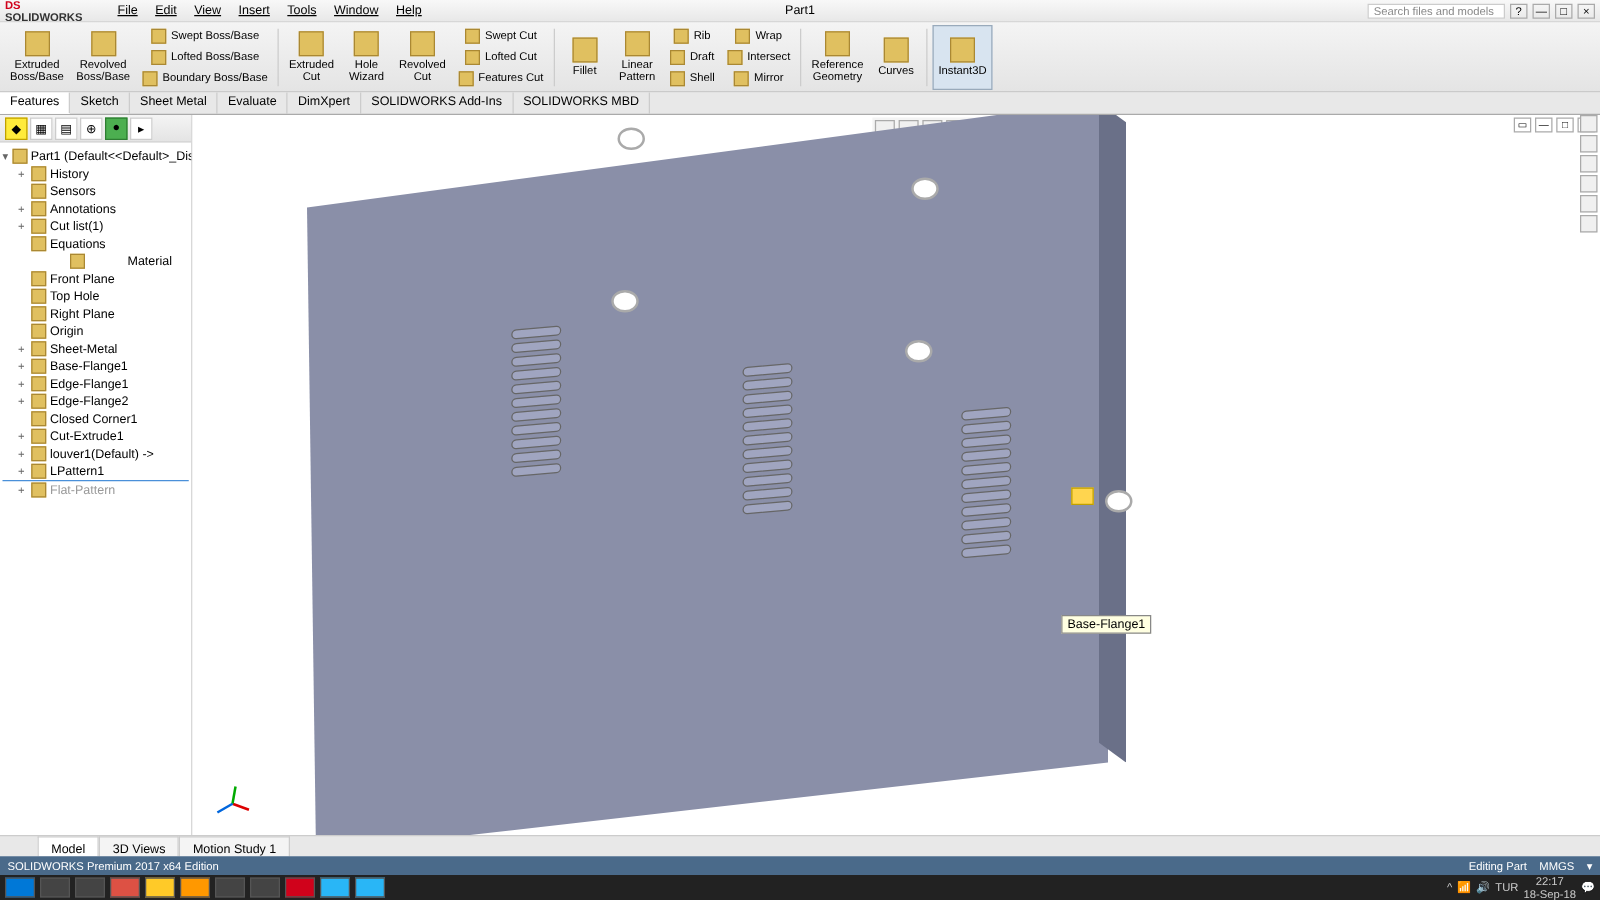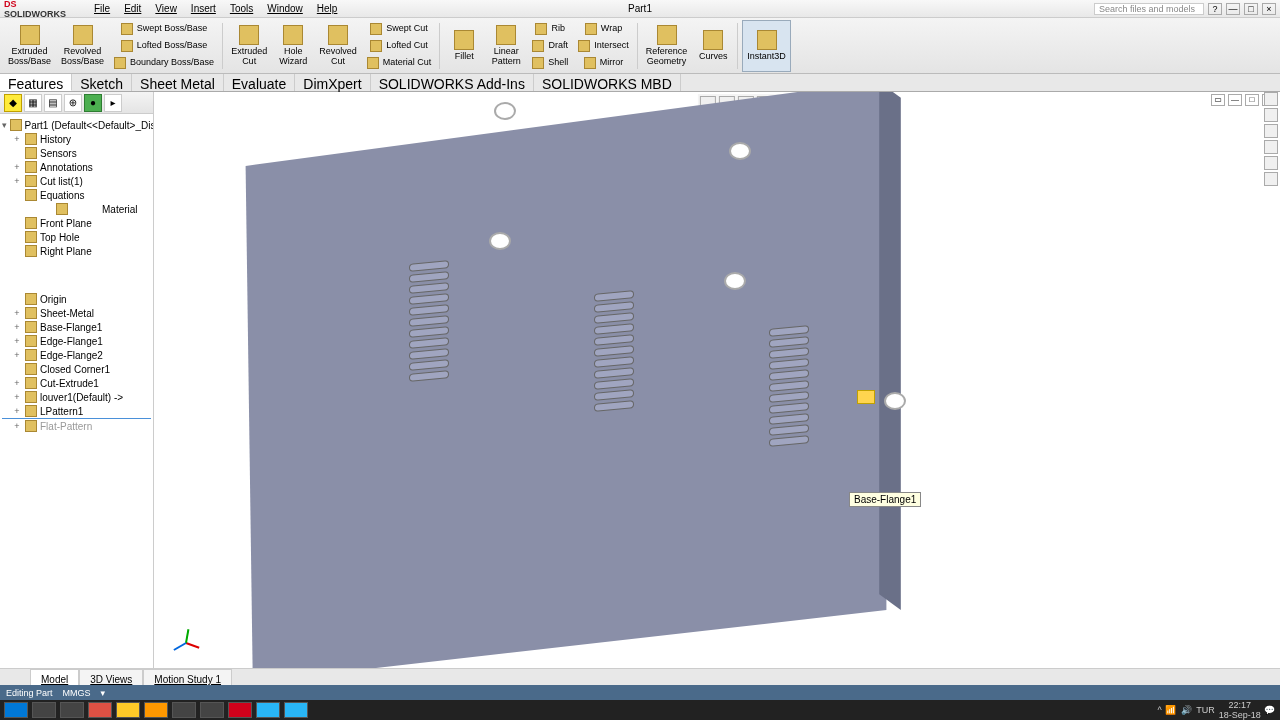--- a/index.html
+++ b/index.html
@@ -20,21 +20,21 @@
 .ribbon { height: 56px; background: linear-gradient(#f4f4f4,#e4e4e4); border-bottom: 1px solid #bbb; display: flex; align-items: center; padding: 2px 4px; gap: 2px; font-size: 9px; }
 .rbtn { display: flex; flex-direction: column; align-items: center; justify-content: center; padding: 2px 4px; cursor: pointer; text-align: center; line-height: 1.1; min-width: 40px; height: 52px; }
 .rbtn .ico { width: 20px; height: 20px; background: #e0c060; border: 1px solid #aa8833; margin-bottom: 2px; }
 .rbtn.small { flex-direction: row; height: 16px; min-width: 0; gap: 4px; padding: 0 4px; }
 .rbtn.small .ico { width: 12px; height: 12px; margin: 0; }
 .rstack { display: flex; flex-direction: column; gap: 1px; }
 .rsep { width: 1px; height: 46px; background: #ccc; margin: 0 2px; }
 .rbtn.active { background: #d8e4f0; border: 1px solid #9ab; }
 
 
-.cmdtabs { height: 18px; background: #e8e8e8; display: flex; font-size: 14px; border-bottom: 1px solid #aaa; }
+.cmdtabs { height: 18px; background: #e8e8e8; display: flex; font-size: 10px; border-bottom: 1px solid #aaa; }
 .cmdtabs div { padding: 2px 8px; border-right: 1px solid #ccc; cursor: pointer; }
 .cmdtabs div.active { background: #fff; border-bottom: 1px solid #fff; }
 
 
 .main { position: absolute; top: 92px; bottom: 32px; left: 0; right: 0; display: flex; }
 
 
 .tree-panel { width: 154px; background: #fff; border-right: 1px solid #ccc; font-size: 10px; overflow: hidden; }
 .tree-toolbar { height: 22px; background: linear-gradient(#f4f4f4,#e4e4e4); display: flex; align-items: center; gap: 2px; padding: 0 4px; border-bottom: 1px solid #ccc; }
 .tree-toolbar .tb { width: 18px; height: 18px; border: 1px solid #ccc; background: #fff; cursor: pointer; display: flex; align-items: center; justify-content: center; font-size: 10px; }
@@ -63,21 +63,21 @@
 
 .hud { position: absolute; top: 2px; left: 50%; transform: translateX(-10%); display: flex; gap: 3px; background: rgba(240,240,240,.7); padding: 2px; }
 .hud .hb { width: 16px; height: 16px; border: 1px solid #aaa; background: #f0f0f0; cursor: pointer; }
 .viewctrl { position: absolute; top: 2px; right: 4px; display: flex; gap: 3px; }
 .viewctrl .vb { width: 14px; height: 12px; border: 1px solid #aaa; font-size: 8px; text-align: center; cursor: pointer; }
 .rightbar { position: absolute; right: 0; top: 92px; width: 16px; display: flex; flex-direction: column; gap: 2px; }
 .rightbar .rb { width: 14px; height: 14px; border: 1px solid #aaa; background: #f0f0f0; cursor: pointer; }
 
 
 .btabs { position: absolute; bottom: 15px; left: 0; right: 0; height: 17px; background: #e8e8e8; display: flex; font-size: 10px; border-top: 1px solid #ccc; padding-left: 30px; }
-.btabs div { padding: 4px 10px; border: 1px solid #ccc; border-bottom: none; cursor: pointer; background: #f4f4f4; text-decoration: underline; }
+.btabs div { padding: 4px 10px; border: 1px solid #ccc; border-bottom: none; cursor: pointer; background: #f4f4f4; }
 .btabs div.active { background: #fff; }
 
 
 .status { position: absolute; bottom: 0; left: 0; right: 0; height: 15px; background: #4a6a8a; color: #fff; font-size: 9px; display: flex; align-items: center; padding: 0 6px; }
 .status .l { flex: 1; }
 .status .r { display: flex; gap: 10px; }
 
 .win-taskbar { position: absolute; bottom: 0; left: 0; right: 0; height: 20px; background: #222; display: flex; align-items: center; padding: 0 4px; gap: 4px; }
 .win-taskbar .tk { width: 24px; height: 16px; background: #444; border: 1px solid #555; cursor: pointer; }
 .win-taskbar .tray { margin-left: auto; display: flex; gap: 4px; color: #ccc; font-size: 9px; align-items: center; }
@@ -158,21 +158,21 @@
     <div class="rbtn small">
         <div class="ico"></div>
         <span>Swept Cut</span>
       </div>
     <div class="rbtn small">
         <div class="ico"></div>
         <span>Lofted Cut</span>
       </div>
     <div class="rbtn small">
         <div class="ico"></div>
-        <span>Material Cut</span>
+        <span>Features Cut</span>
       </div>
   </div>
   <div class="rsep"></div>
   <div class="rbtn">
       <div class="ico"></div>
       <div>Fillet</div>
     </div>
   <div class="rbtn">
       <div class="ico"></div>
       <div style="white-space:pre">Linear
@@ -288,21 +288,21 @@
           <div class="tree-row" style="padding-left: 10px;">
             <span class="exp"></span>
             <span class="ico"></span>
             <span>Top Hole</span>
           </div>
           <div class="tree-row" style="padding-left: 10px;">
             <span class="exp"></span>
             <span class="ico"></span>
             <span>Right Plane</span>
           </div>
-          <div class="tree-row" style="padding-left: 10px; margin-top: 34px;">
+          <div class="tree-row" style="padding-left: 10px;">
             <span class="exp"></span>
             <span class="ico"></span>
             <span>Origin</span>
           </div>
           <div class="tree-row" style="padding-left: 10px;">
             <span class="exp">+</span>
             <span class="ico"></span>
             <span>Sheet-Metal</span>
           </div>
           <div class="tree-row" style="padding-left: 10px;">
@@ -438,20 +438,21 @@
   <div class="rb"></div>
 </div>
 
 <div class="btabs">
   <div class="active">Model</div>
   <div>3D Views</div>
   <div>Motion Study 1</div>
 </div>
 
 <div class="status">
+  <div class="l">SOLIDWORKS Premium 2017 x64 Edition</div>
   <div class="r">
     <span>Editing Part</span>
     <span>MMGS</span>
     <span>▾</span>
   </div>
 </div>
 
 <div class="win-taskbar">
   <div class="tk" style="background:#0078d7"></div>
   <div class="tk"></div>

